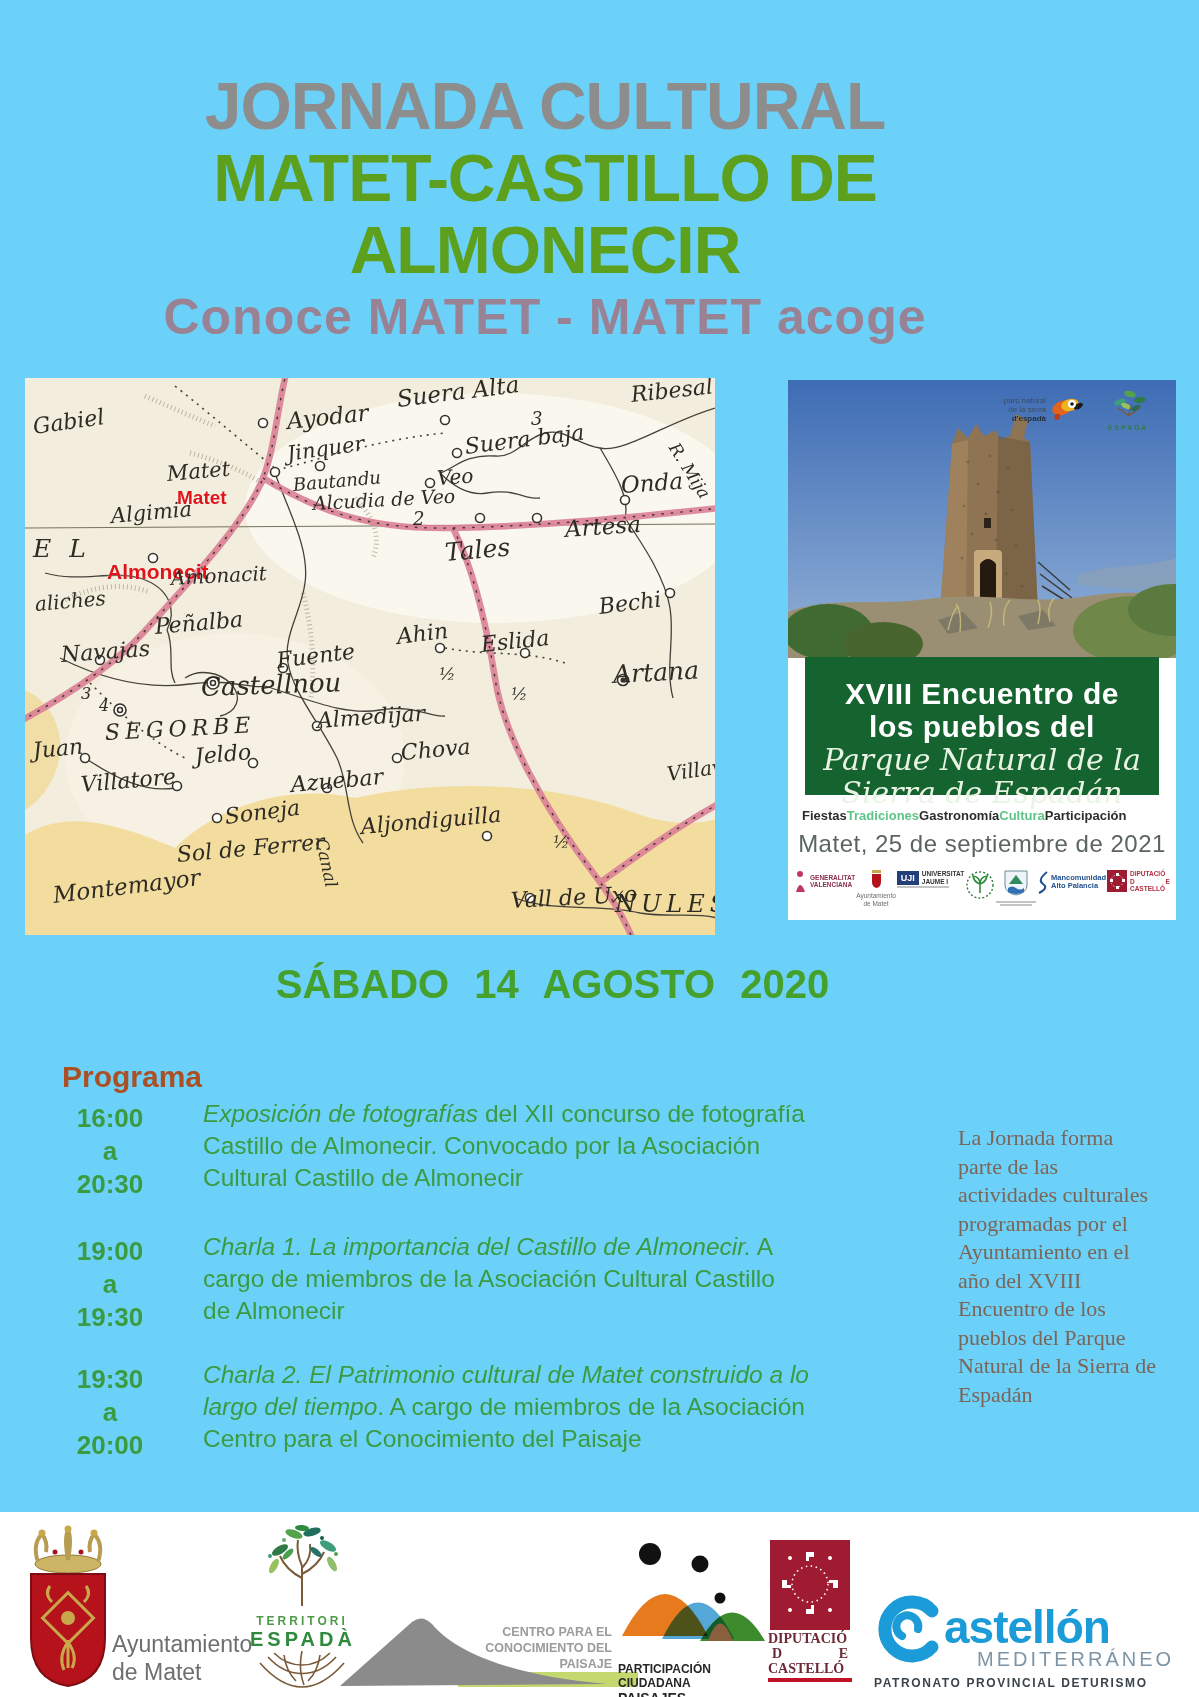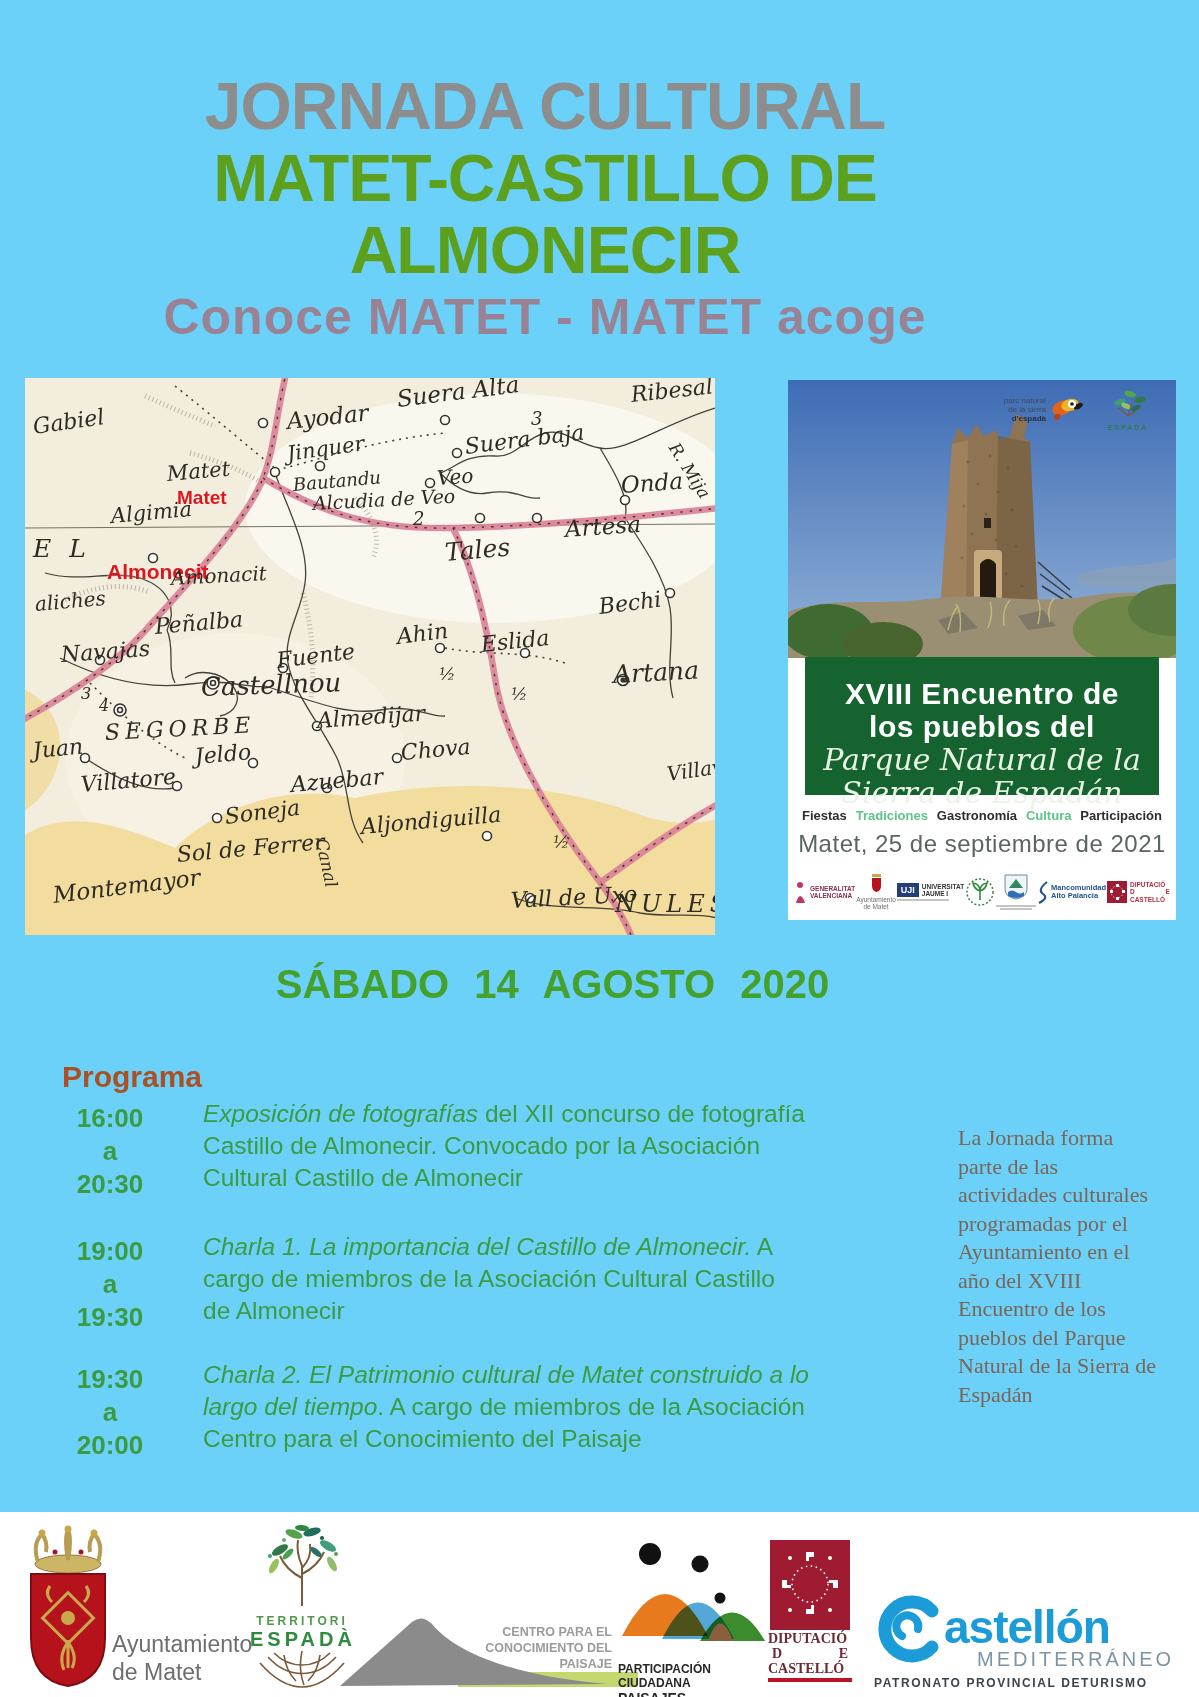--- a/index.html
+++ b/index.html
@@ -27,26 +27,26 @@
   .poster{left:788px;top:380px;width:388px;height:540px;background:#ffffff;overflow:hidden}
   .photo{left:0;top:0;width:388px;height:278px}
   .parktext{right:130px;top:16px;width:85px;text-align:right;font-size:8px;line-height:9px;
             color:#253243;font-weight:bold}
   .parktext .thin{font-weight:normal;color:#3d4c5e}
   .espadatext{right:18px;top:44px;width:60px;text-align:center;font-size:7px;letter-spacing:2px;
               color:#2f7d52;font-weight:bold}
   .banner{left:17px;top:277px;width:354px;height:138px;background:#15632f;text-align:center;color:#fff}
   .banner .b1{font-weight:bold;font-size:30px;line-height:33px;letter-spacing:.5px}
   .banner .b2{font-family:"DejaVu Serif",serif;font-style:italic;font-size:30px;line-height:33px;color:#e9f4e4}
-  .tags{left:14px;top:428px;width:360px;display:flex;justify-content:space-between;
+  .tags{left:14px;top:428px;width:360px;display:flex;
         font-size:13px;font-weight:bold}
   .tag-dark{color:#2d2d2d}
   .tag-green{color:#5ec487}
   .pdate{left:0;top:450px;width:388px;text-align:center;font-size:24px;color:#5b655f;letter-spacing:.5px}
-  .plogos{left:6px;top:490px;width:376px;height:44px;display:flex;align-items:center;
+  .plogos{left:6px;top:490px;width:376px;height:44px;display:flex;align-items:flex-start;
           justify-content:space-between}
   .microbar{height:2px;background:#c4c4c4;margin:1px 0}
   .mini{font-size:6.5px;line-height:7.5px;font-weight:bold}
 
   
   .sabado{left:0;top:962px;width:1105px;text-align:center;font-weight:bold;font-size:40px;
           word-spacing:14px;color:#45a02c}
   .programa{left:62px;top:1060px;font-weight:bold;font-size:30px;color:#ab4f24}
   .pitem{left:0;width:920px;height:110px}
   .ptime{position:absolute;left:62px;top:4px;width:96px;text-align:center;font-weight:bold;

